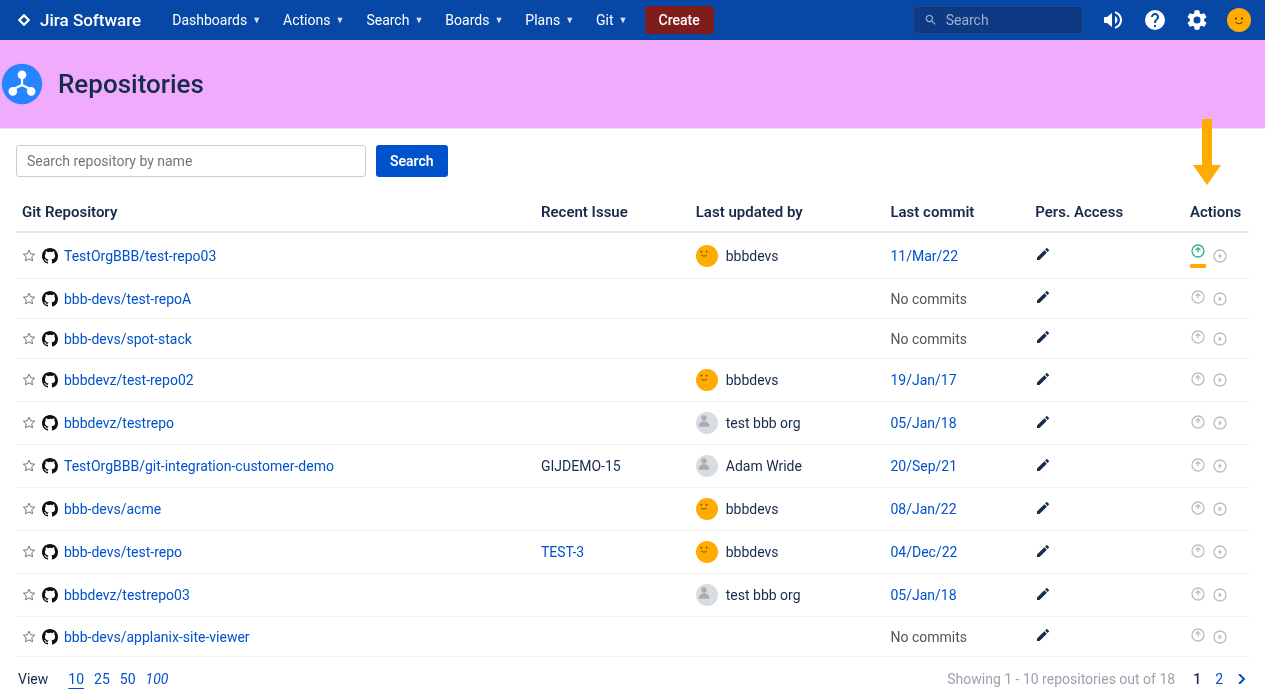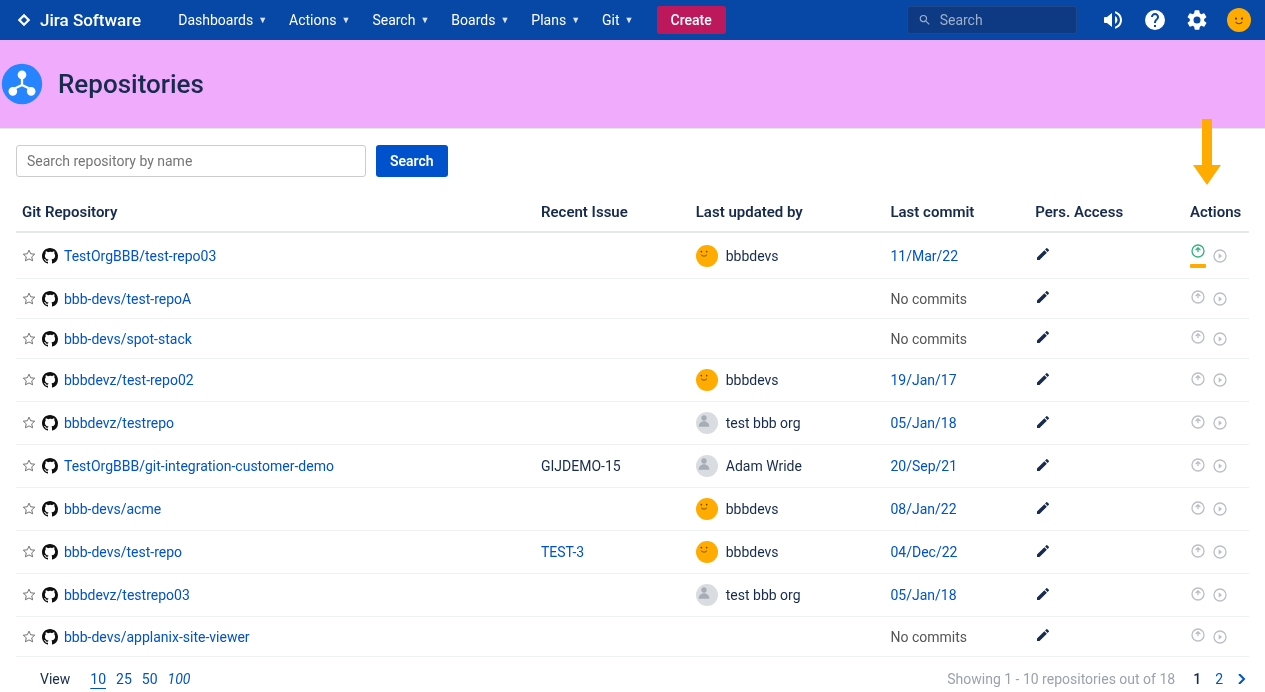--- a/index.html
+++ b/index.html
@@ -1,24 +1,24 @@
 <!DOCTYPE html>
 <html><head>
   <meta charset="utf-8">
   <style>
     * { box-sizing: border-box; margin: 0; padding: 0; font-family: -apple-system, BlinkMacSystemFont, "Segoe UI", Roboto, Arial, sans-serif; }
     body { background: #fff; color: #172b4d; font-size: 14px; }
 
-    .topnav { background: #0747a6; height: 40px; display: flex; align-items: center; padding: 0 14px; gap: 6px; color: #fff; }
+    .topnav { background: #0747a6; height: 40px; display: flex; align-items: center; padding: 0 14px; color: #fff; }
     .brand { display: flex; align-items: center; gap: 6px; font-size: 17px; font-weight: 500; margin-right: 22px; }
     .brand .diamond { width: 20px; height: 20px; }
     .nav-items { display: flex; gap: 4px; align-items: center; }
     .nav-item { display: flex; align-items: center; gap: 2px; padding: 5px 9px; border-radius: 3px; cursor: pointer; font-size: 14px; }
     .nav-item .chev { font-size: 9px; margin-left: 3px; opacity: 0.85; }
-    .create-btn { background: #be185d; color: #fff; padding: 6px 14px; border-radius: 3px; font-weight: 500; cursor: pointer; margin-left: 8px; font-size: 14px; }
+    .create-btn { background: #7f1d1d; color: #fff; padding: 6px 14px; border-radius: 3px; font-weight: 500; cursor: pointer; margin-left: 8px; font-size: 14px; }
     .spacer { flex: 1; }
     .search-box { background: #0d3a82; border-radius: 4px; display: flex; align-items: center; padding: 5px 10px; width: 170px; gap: 8px; border: 1px solid rgba(255,255,255,0.08); }
     .search-box input { background: transparent; border: none; color: #b8c8e0; outline: none; font-size: 14px; width: 100%; }
     .search-box input::placeholder { color: #9db0cc; }
     .nav-icons { display: flex; gap: 18px; align-items: center; margin-left: 18px; }
     .nav-icon { width: 24px; height: 24px; fill: #fff; cursor: pointer; }
     .avatar-circle { width: 24px; height: 24px; border-radius: 50%; background: #ffab00; display: flex; align-items: center; justify-content: center; position: relative; overflow: hidden; }
 
     .page-header { background: #f0abfc; border-bottom: 1px solid #e5e7eb; padding: 22px 0; display: flex; align-items: center; gap: 14px; }
     .page-icon { width: 44px; height: 44px; }
@@ -53,21 +53,21 @@
     .user-avatar { width: 22px; height: 22px; border-radius: 50%; display: inline-flex; }
     .ua-orange { background: #ffab00; }
     .ua-gray { background: #d9dce0; }
 
     .edit-icon { width: 16px; height: 16px; fill: #172b4d; cursor: pointer; }
     .actions-cell { display: flex; gap: 6px; align-items: center; }
     .act-icon { width: 16px; height: 16px; cursor: pointer; }
     .act-muted { opacity: 0.45; }
 
     .footer { display: flex; justify-content: space-between; align-items: center; padding: 14px 2px 8px; font-size: 14px; }
-    .view-opts { display: flex; gap: 10px; align-items: center; color: #172b4d; margin-left: 22px; }
+    .view-opts { display: flex; gap: 10px; align-items: center; color: #172b4d; }
     .view-opts .opt { color: #0052cc; cursor: pointer; }
     .view-opts .opt.active { text-decoration: underline; text-underline-offset: 4px; }
     .pager-wrap { display: flex; align-items: center; gap: 18px; }
     .showing { color: #9aa2ad; }
     .pager { display: flex; gap: 14px; align-items: center; color: #0052cc; }
     .pager .pg { cursor: pointer; }
     .pager .pg.current { color: #172b4d; font-weight: 500; }
 
     .underline-highlight { height: 4px; background: #ffab00; width: 16px; border-radius: 1px; margin-top: 2px; }
 

